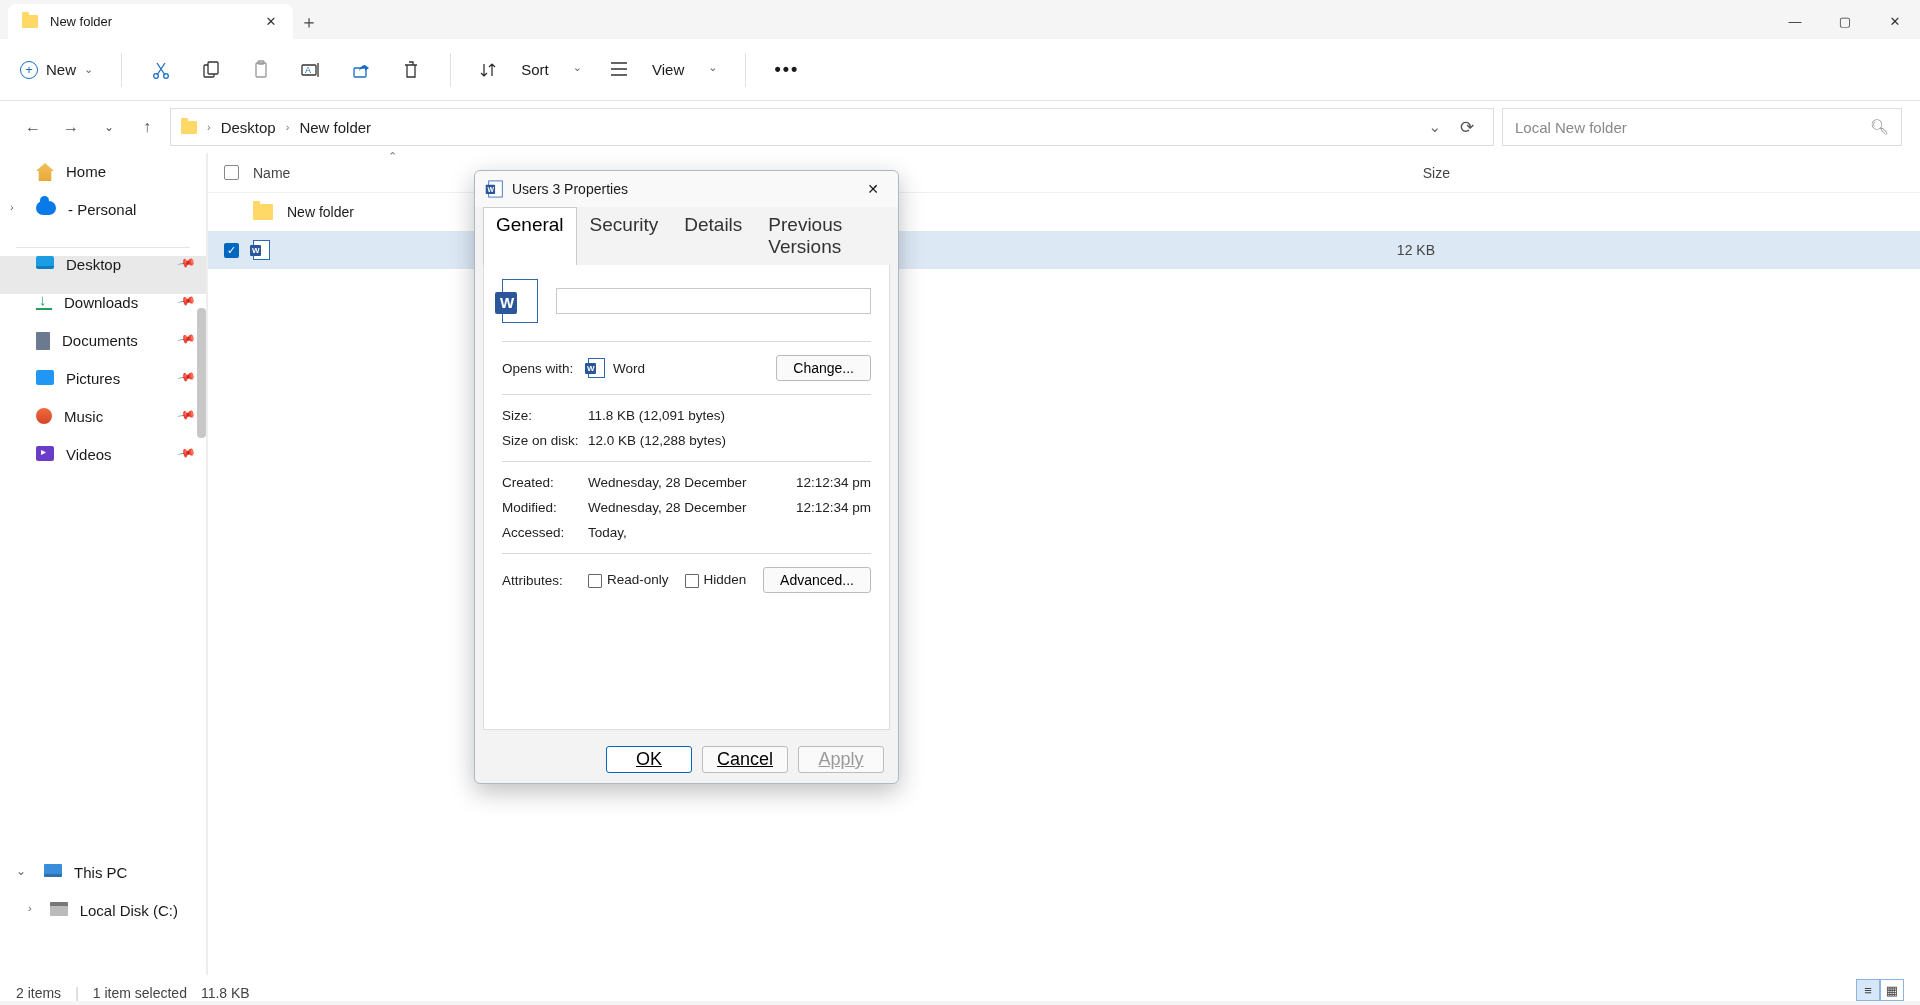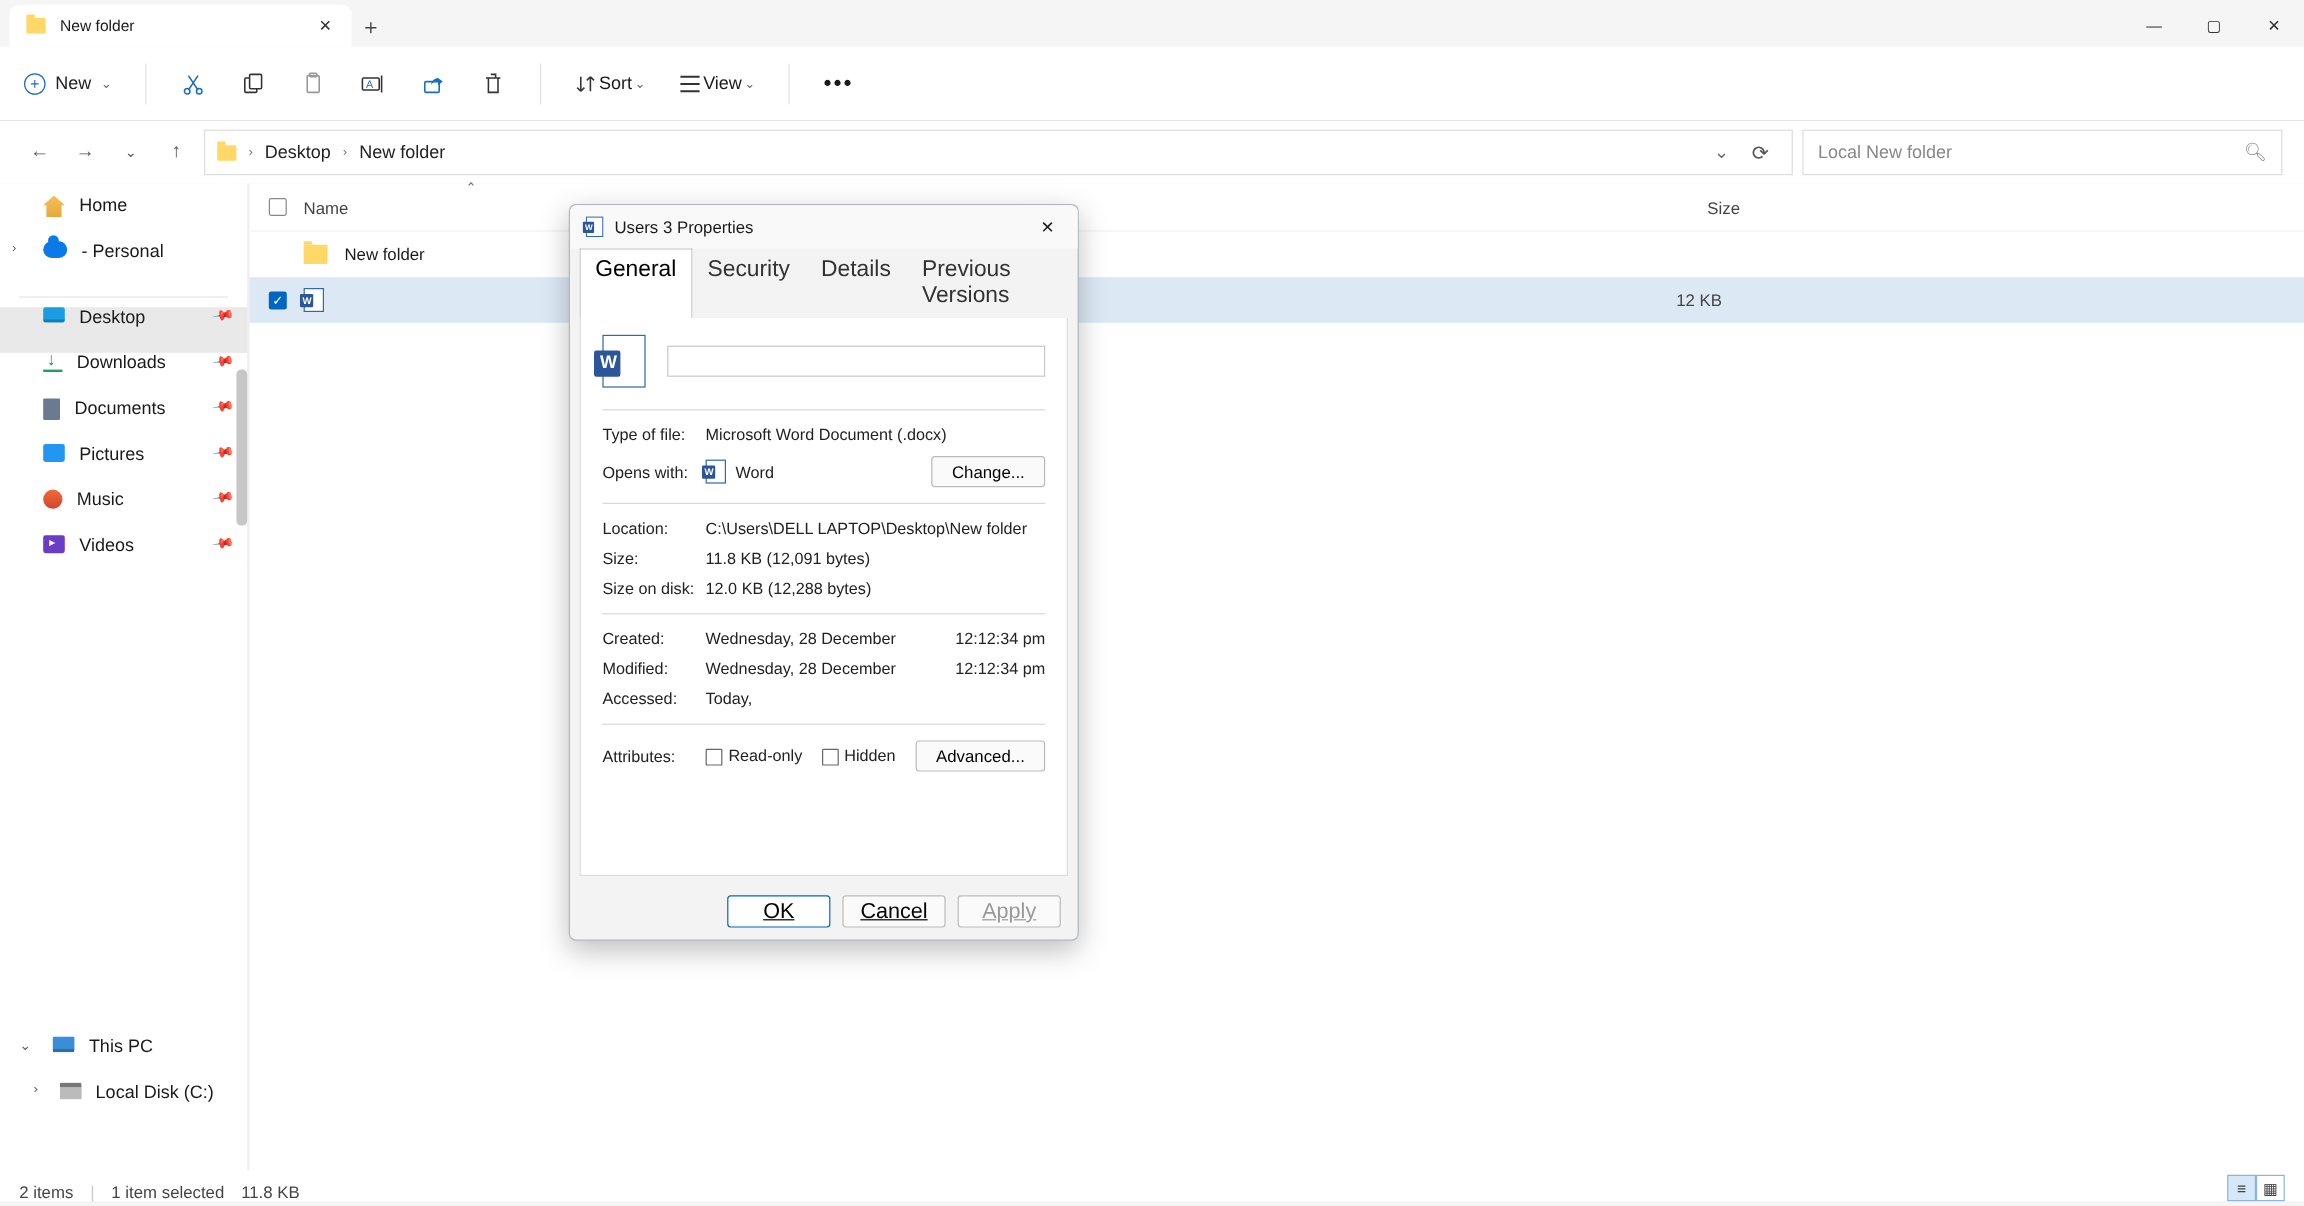--- a/index.html
+++ b/index.html
@@ -15,21 +15,21 @@
 .icon-folder-small { width:16px; height:13px; background:#FFD868; border-radius:1px; position:relative; }
 .icon-folder-small:before { content:''; position:absolute; top:-3px; left:0; width:7px; height:3px; background:#FFD868; border-radius:1px 1px 0 0; }
 
 
 .toolbar { height: 62px; background:#fff; border-bottom:1px solid #e5e5e5; display:flex; align-items:center; padding:0 20px; gap:28px; }
 .tool-group { display:flex; align-items:center; gap:28px; }
 .tool-sep { width:1px; height:34px; background:#e0e0e0; }
 .new-btn { display:flex; align-items:center; gap:8px; font-size:15px; color:#222; }
 .new-btn .plus-circle { width:18px; height:18px; border:1.5px solid #1b6ec2; border-radius:50%; display:flex; align-items:center; justify-content:center; color:#1b6ec2; font-size:13px; line-height:1; }
 .tool-icon { width:22px; height:22px; display:flex; align-items:center; justify-content:center; color:#333; }
-.sort-btn, .view-btn { display:flex; align-items:center; gap:2px; font-size:15px; }
+.sort-btn, .view-btn { display:flex; align-items:flex-start; gap:24px; font-size:15px; }
 .tri-dot { font-size:18px; letter-spacing:2px; font-weight:bold; }
 
 
 .navbar { height:52px; background:#fff; display:flex; align-items:center; padding:0 18px; gap:8px; }
 .nav-arrow { width:30px; height:30px; display:flex; align-items:center; justify-content:center; color:#555; font-size:16px; }
 .path-box { flex:1; height:38px; border:1px solid #ddd; display:flex; align-items:center; padding:0 10px; gap:10px; font-size:15px; }
 .path-seg { color:#222; }
 .path-caret { color:#777; font-size:11px; }
 .path-dropdown { margin-left:auto; color:#666; }
 .refresh-btn { width:32px; display:flex; justify-content:center; color:#555; font-size:17px; }
@@ -314,34 +314,26 @@
     <div class="dlg-tab">Details</div>
     <div class="dlg-tab">Previous Versions</div>
   </div>
   <div class="dlg-body">
     <div class="dlg-icon-row">
       <span class="word-large"></span>
       <input class="filename-input" style="">
     </div>
     <div class="dlg-hr"></div>
     <div class="dlg-row">
-      <span class="dlg-label">Type of file:</span>
-      <span class="dlg-value">Microsoft Word Document (.docx)</span>
-    </div>
-    <div class="dlg-row">
       <span class="dlg-label">Opens with:</span>
       <span class="word-ico-sm" style="margin-right:8px;"></span>
       <span>Word</span>
       <button class="change-btn" style="margin-left:auto;">Change...</button>
     </div>
     <div class="dlg-hr"></div>
-    <div class="dlg-row">
-      <span class="dlg-label">Location:</span>
-      <span class="dlg-value">C:\Users\DELL LAPTOP\Desktop\New folder</span>
-    </div>
     <div class="dlg-row">
       <span class="dlg-label">Size:</span>
       <span class="dlg-value">11.8 KB (12,091 bytes)</span>
     </div>
     <div class="dlg-row">
       <span class="dlg-label">Size on disk:</span>
       <span class="dlg-value">12.0 KB (12,288 bytes)</span>
     </div>
     <div class="dlg-hr"></div>
     <div class="dlg-row">

